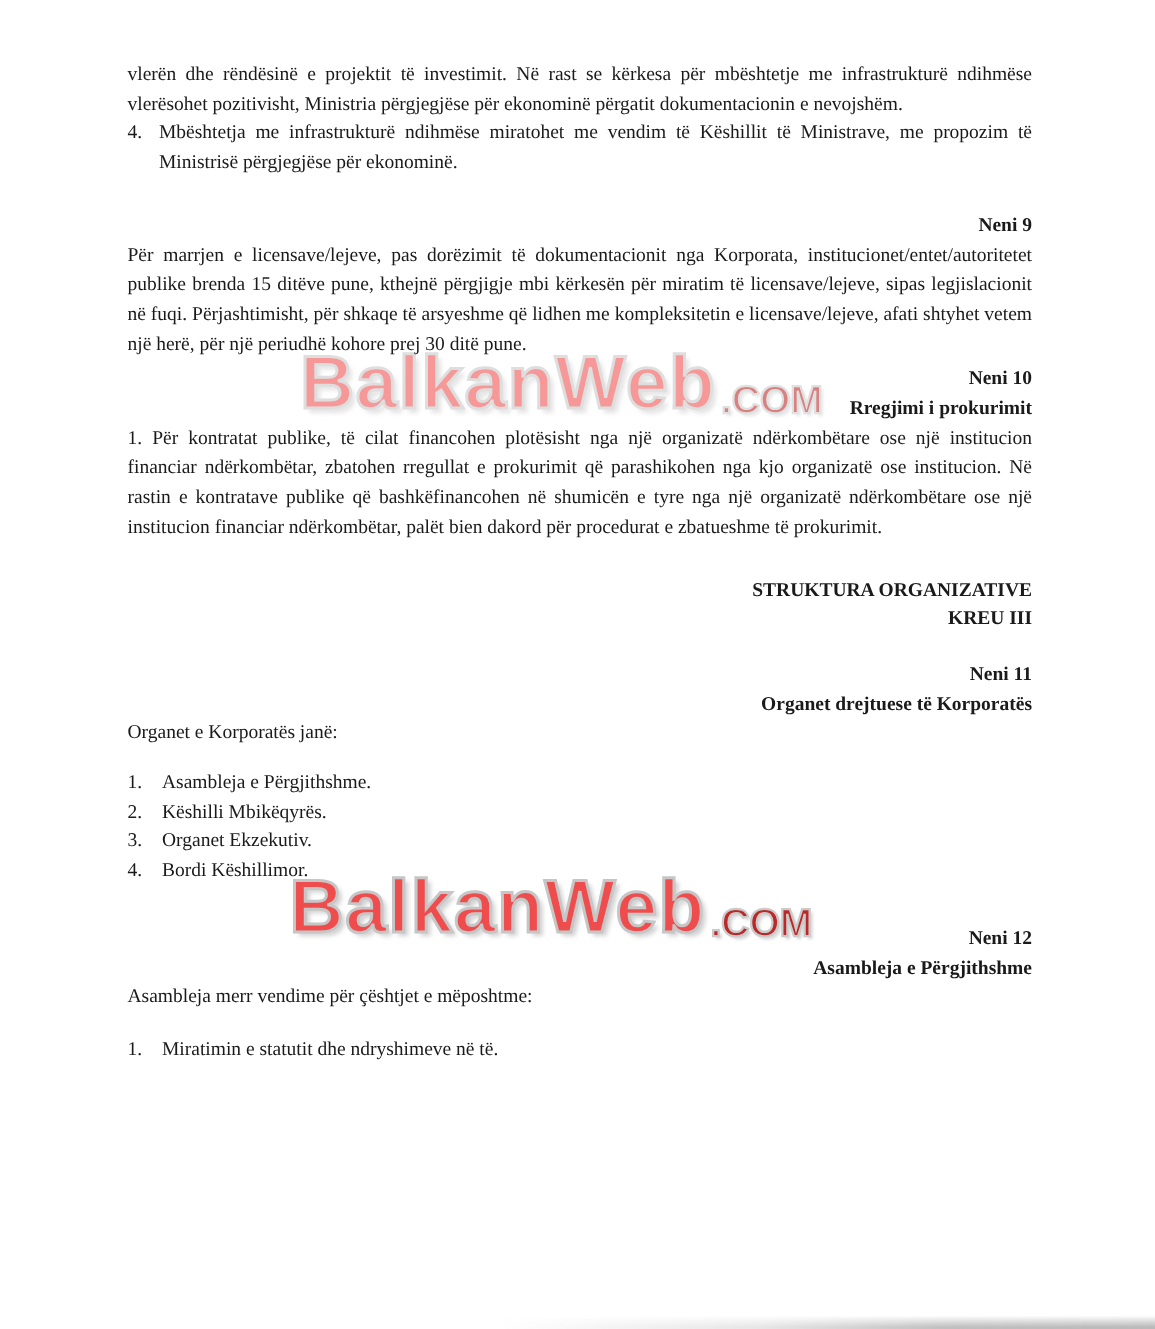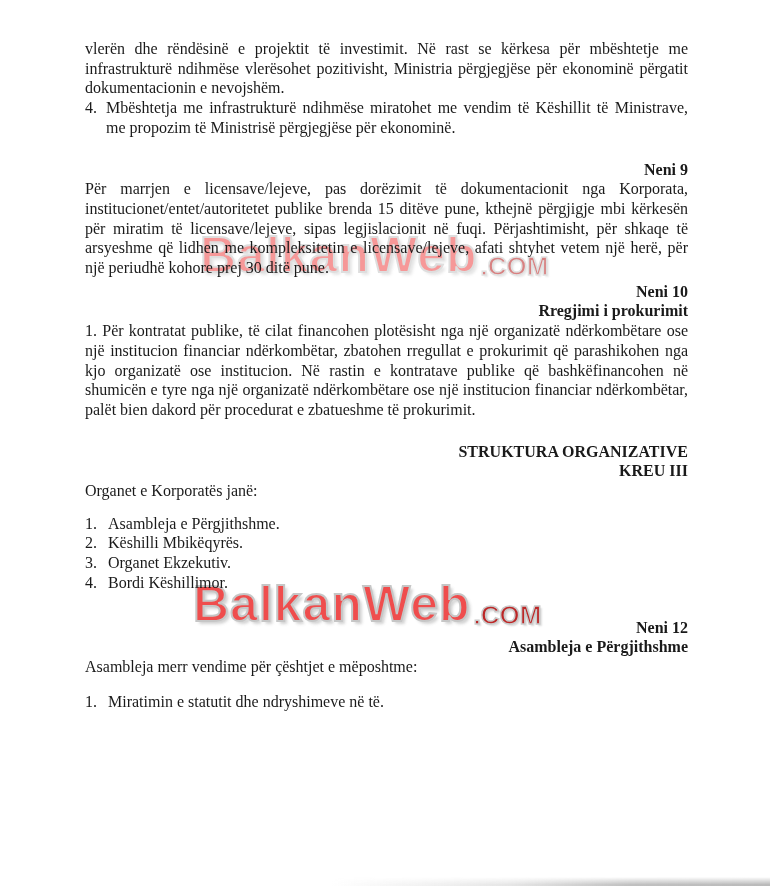--- a/index.html
+++ b/index.html
@@ -13,21 +13,21 @@
     height: 886px;
     background: #ffffff;
     overflow: hidden;
     font-family: "Liberation Serif", serif;
     color: #1a1a1a;
   }
   .content {
     position: relative;
     z-index: 1;
     padding: 39px 82px 0 85px;
-    font-size: 16px;
+    font-size: 13px;
     line-height: 19.7px;
   }
   .content p { margin: 0; }
   .just { text-align: justify; }
 
   
   .cont { margin-left: 21px; }
   .li { display: flex; }
   .intro .li .num { flex: 0 0 21px; }
   .li .txt { flex: 1; }
@@ -132,20 +132,24 @@
       <div>Neni 10</div>
       <div>Rregjimi i prokurimit</div>
     </div>
     <p class="just mt-p10">1. Për kontratat publike, të cilat financohen plotësisht nga një organizatë ndërkombëtare ose një institucion financiar ndërkombëtar, zbatohen rregullat e prokurimit që parashikohen nga kjo organizatë ose institucion. Në rastin e kontratave publike që bashkëfinancohen në shumicën e tyre nga një organizatë ndërkombëtare ose një institucion financiar ndërkombëtar, palët bien dakord për procedurat e zbatueshme të prokurimit.</p>
 
     <div class="heading mt-kreu">
       <div>STRUKTURA ORGANIZATIVE</div>
       <div>KREU III</div>
     </div>
 
+    <div class="heading mt-h11">
+      <div>Neni 11</div>
+      <div>Organet drejtuese të Korporatës</div>
+    </div>
     <p class="mt-lead11">Organet e Korporatës janë:</p>
 
     <div class="list mt-list11">
       <div class="li">
         <span class="num">1.</span>
         <p class="txt">Asambleja e Përgjithshme.</p>
       </div>
       <div class="li">
         <span class="num">2.</span>
         <p class="txt">Këshilli Mbikëqyrës.</p>

